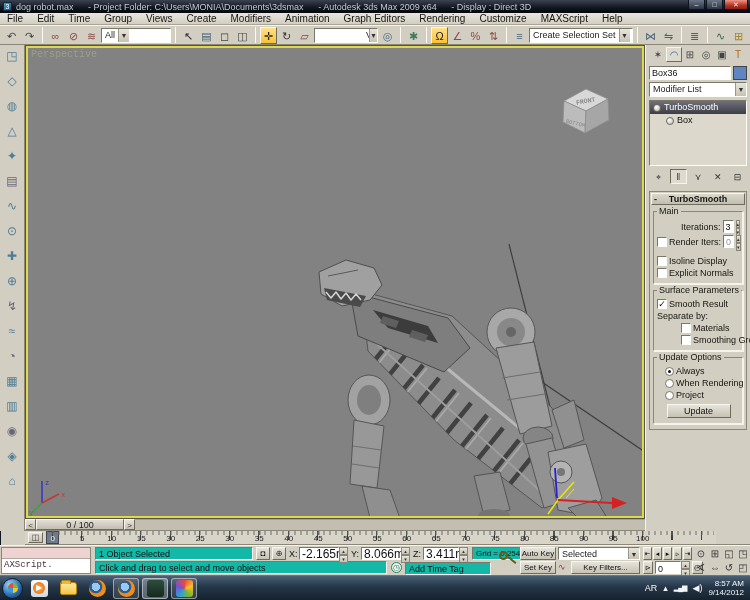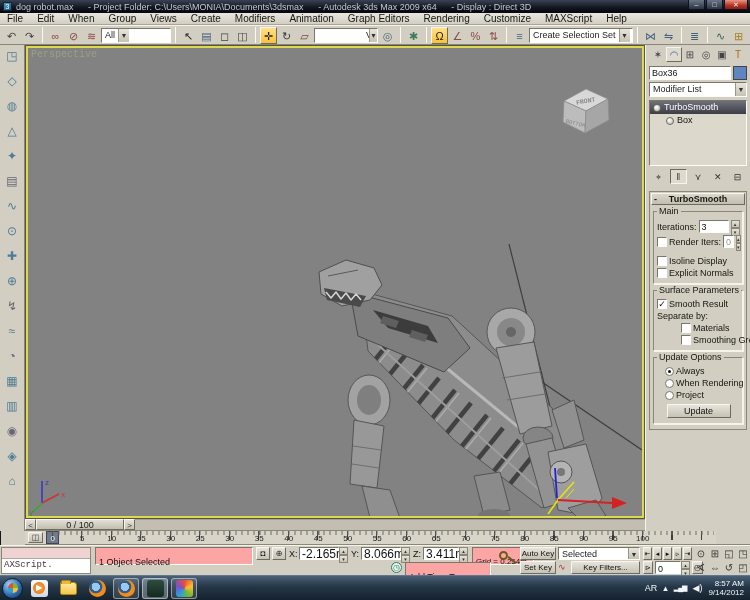--- a/index.html
+++ b/index.html
@@ -98,21 +98,21 @@
   .sbtn.framed{border-color:#6e6a5e #f7f5ee #f7f5ee #6e6a5e;background:#dedacd;}
   .rollout{margin:4px 1px 0 1px;border:1px solid #8a8678;padding:1px;}
   .roll-t{height:12px;background:linear-gradient(#dbd7cb,#c2beb1);border:1px solid;border-color:#f7f5ee #6e6a5e #6e6a5e #f7f5ee;
     font-weight:bold;font-size:9px;text-align:center;line-height:11px;position:relative;}
   .roll-minus{position:absolute;left:2px;top:0;font-weight:bold;}
   .grp{border:1px solid;border-color:#8a8678 #f5f3ea #f5f3ea #8a8678;box-shadow:1px 1px 0 #f5f3ea;
     margin:6px 2px 4px 2px;padding:6px 2px 3px 3px;position:relative;}
   .grp-t{position:absolute;top:-6px;left:3px;background:#d2cec2;padding:0 2px;font-size:9px;}
   .prow{display:flex;align-items:center;margin:2px 0;gap:2px;}
   .prow .lab{white-space:nowrap;}
-  .rt{justify-content:flex-start;}
+  .rt{justify-content:flex-start;margin-left:24px;}
   .nfld{width:30px;text-align:left;height:13px;padding:0 2px;line-height:12px;}
   .nfld.dim{color:#999;}
   .spin{display:flex;flex-direction:column;width:9px;height:13px;}
   .spin span{flex:1;font-size:5px;line-height:6px;text-align:center;color:#333;
     background:linear-gradient(#e6e3da,#c6c2b4);border:1px solid #8a8678;}
   .cb{width:10px;height:10px;background:#fff;border:1px solid;border-color:#7a766a #fdfdf8 #fdfdf8 #7a766a;
     font-size:9px;line-height:9px;text-align:center;color:#111;flex:0 0 auto;}
   .cb.on::after{content:"✓";}
   .rb{width:9px;height:9px;border-radius:50%;background:#fff;border:1px solid #7a766a;position:relative;flex:0 0 auto;}
   .rb.on::after{content:"";position:absolute;left:2px;top:2px;width:3px;height:3px;border-radius:50%;background:#111;}
@@ -122,21 +122,21 @@
   .upd-btn{display:block;width:64px;height:14px;line-height:12px;margin:4px auto 2px auto;}
 
   
   .statusbar{position:absolute;left:0;top:545px;width:750px;height:30px;background:#d2cec2;
     border-top:1px solid #f5f3ea;font-size:9px;color:#111;}
   .sb{position:absolute;}
   .listener{left:1px;top:1px;width:90px;height:27px;border:1px solid #8a8678;}
   .listener .pink{height:11px;background:#efd3d3;border-bottom:1px solid #b0a8a0;}
   .listener .white{height:14px;background:#fff;font-family:"Liberation Mono",monospace;font-size:9px;
     color:#46323c;padding:1px 2px;}
-  .sunken{background:#fca5a5;border:1px solid;border-color:#7a766a #fdfdf8 #fdfdf8 #7a766a;padding:8px 3px;height:13px;line-height:12px;}
+  .sunken{background:#14b8a6;border:1px solid;border-color:#7a766a #fdfdf8 #fdfdf8 #7a766a;padding:0 3px;height:13px;line-height:12px;}
   .sb-sel{left:95px;top:1px;width:158px;}
   .sb-prompt{left:95px;top:15px;width:292px;}
   .mini{width:14px;height:13px;font-size:8px;line-height:12px;text-align:center;}
   .sb-lock{left:256px;top:1px;}
   .sb-abs{left:272px;top:1px;}
   .coordlab{top:3px;font-size:9px;}
   .coordfld{top:1px;height:13px;width:40px;padding:0 2px;line-height:12px;font-size:12px;}
   .cspin{top:1px;}
   .sb-grid{left:429px;top:1px;width:62px;font-size:8.5px;}
   .sb-clock{left:391px;top:16px;width:11px;height:11px;border-radius:50%;border:1px solid #2e7d5b;color:#2e7d5b;
@@ -207,21 +207,21 @@
       <span class="wbtn">–</span>
       <span class="wbtn">□</span>
       <span class="wbtn close">✕</span>
     </span>
   </div>
 
   <div class="menubar">
 
   <span class="menu-item">File</span>
       <span class="menu-item">Edit</span>
-      <span class="menu-item">When</span>
+      <span class="menu-item">Time</span>
       <span class="menu-item">Group</span>
       <span class="menu-item">Views</span>
       <span class="menu-item">Create</span>
       <span class="menu-item">Modifiers</span>
       <span class="menu-item">Animation</span>
       <span class="menu-item">Graph Editors</span>
       <span class="menu-item">Rendering</span>
       <span class="menu-item">Customize</span>
       <span class="menu-item">MAXScript</span>
       <span class="menu-item">Help</span>
@@ -536,20 +536,21 @@
       </div>
     </div>
   </div>
 
   <div class="statusbar">
     <div class="sb listener">
       <div class="pink"></div>
       <div class="white">AXScript.</div>
     </div>
     <span class="sb sunken sb-sel">1 Object Selected</span>
+    <span class="sb sunken sb-prompt">Click and drag to select and move objects</span>
     <span class="sb btn3d mini sb-lock">◘</span>
     <span class="sb btn3d mini sb-abs">⊕</span>
     <span class="sb coordlab" style="left:289px">X:</span>
     <span class="sb fld coordfld" style="left:299px">-2.165m</span>
     <span class="sb spin cspin" style="left:339px">
         <span>▴</span>
         <span>▾</span>
       </span>
     <span class="sb coordlab" style="left:351px">Y:</span>
     <span class="sb fld coordfld" style="left:361px">8.066m</span>

